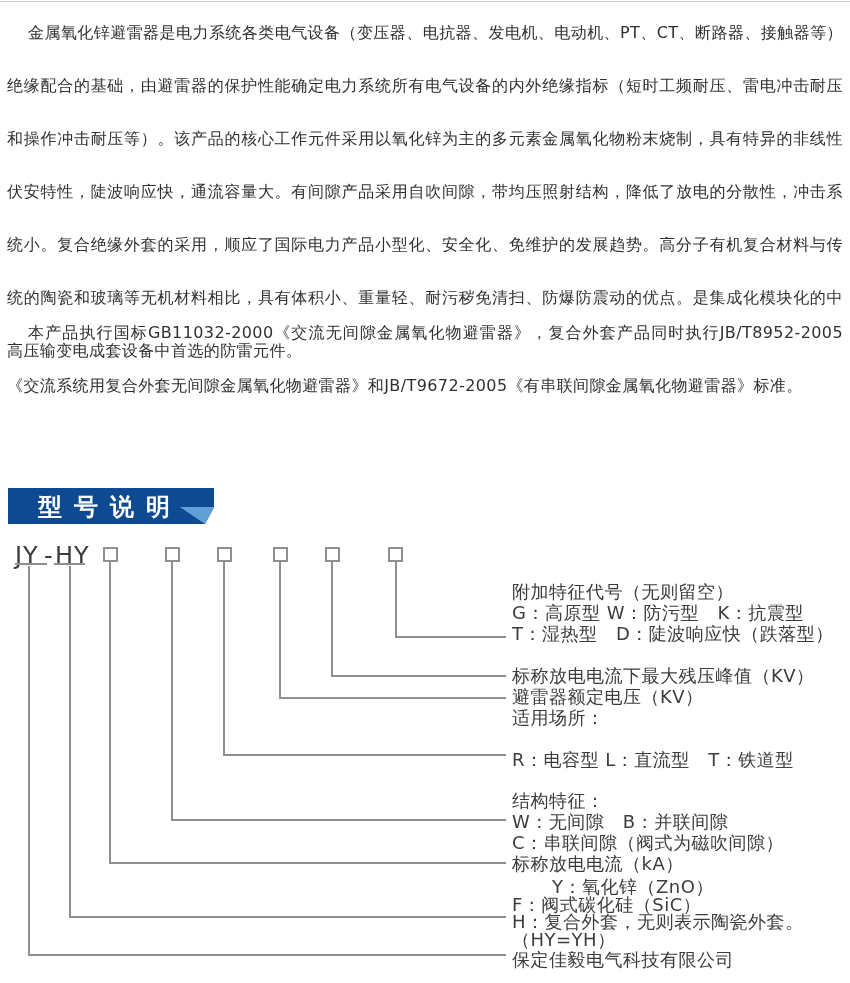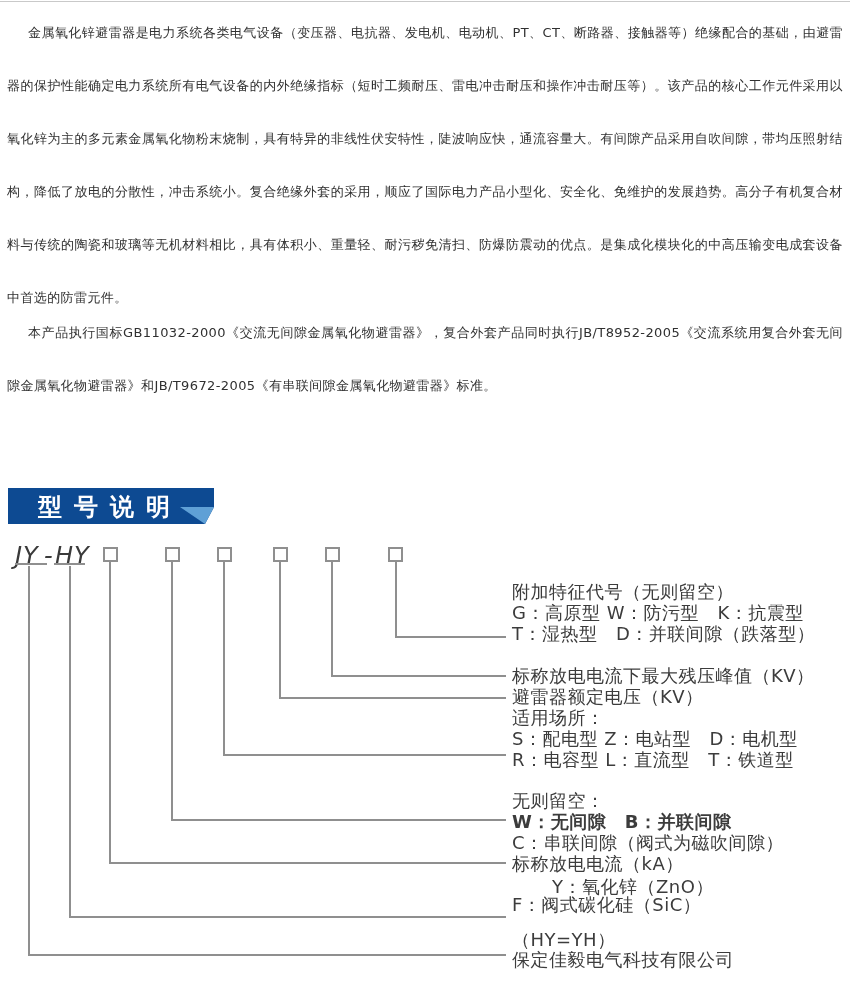--- a/index.html
+++ b/index.html
@@ -10,21 +10,21 @@
     font-family:"DejaVu Sans","Liberation Sans",sans-serif;
     color:#333;
     overflow:hidden;
   }
   .top-rule{
     position:absolute;left:0;top:1px;width:850px;height:1px;
     background:#c9c9c9;
   }
   .para{
     position:absolute;left:7px;width:836px;
-    font-size:13px;line-height:53px;
+    font-size:16px;line-height:53px;
     color:#303030;
     text-align:justify;text-justify:inter-character;
     text-indent:21px;
     letter-spacing:0.4px;
     margin:0;
   }
   .para1{top:6px;}
   .para2{top:306px;}
 
   
@@ -34,21 +34,21 @@
   .banner-fold{fill:#5fa0d6;}
   .banner-text{
     position:absolute;left:30px;top:4px;
     font-size:24px;font-weight:bold;color:#ffffff;
     letter-spacing:12px;white-space:nowrap;
   }
 
   
   .code-text{
     position:absolute;top:542px;
-    font-size:24px;color:#3a3a3a;letter-spacing:1px;white-space:nowrap;font-style:italic;
+    font-size:24px;color:#3a3a3a;letter-spacing:1px;white-space:nowrap;
   }
   .code-jy{left:15px;}
   .code-dash{left:44px;}
   .code-hy{left:55px;}
   .code-underline{
     position:absolute;top:563px;height:2px;background:#8f8f8f;
   }
   .u-jy{left:15px;width:32px;}
   .u-hy{left:54px;width:31px;}
   .code-box{
@@ -117,28 +117,28 @@
   <div class="hline" style="left:279px;top:697px;width:227px;"></div>
 
   <div class="vline" style="left:331px;top:562px;height:113px;"></div>
   <div class="hline" style="left:331px;top:675px;width:175px;"></div>
 
   <div class="vline" style="left:395px;top:562px;height:74px;"></div>
   <div class="hline" style="left:395px;top:636px;width:111px;"></div>
 
   <div class="desc" style="top:581px;">附加特征代号（无则留空）</div>
   <div class="desc" style="top:602px;">G：高原型 W：防污型　K：抗震型</div>
-  <div class="desc" style="top:623px;">T：湿热型　D：并联间隙（跌落型）</div>
+  <div class="desc" style="top:623px;">T：湿热型　D：陡波响应快（跌落型）</div>
   <div class="desc" style="top:665px;">标称放电电流下最大残压峰值（KV）</div>
   <div class="desc" style="top:686px;text-align:center;">避雷器额定电压（KV）</div>
   <div class="desc" style="top:707px;">适用场所：</div>
-  <div class="desc" style="top:728px;">S：配电型 Z：电站型　D：电机型</div>
   <div class="desc" style="top:749px;">R：电容型 L：直流型　T：铁道型</div>
-  <div class="desc" style="top:790px;">无则留空：</div>
-  <div class="desc" style="top:811px;font-weight:bold;">W：无间隙　B：并联间隙</div>
+  <div class="desc" style="top:790px;">结构特征：</div>
+  <div class="desc" style="top:811px;">W：无间隙　B：并联间隙</div>
   <div class="desc" style="top:832px;">C：串联间隙（阀式为磁吹间隙）</div>
   <div class="desc" style="top:853px;">标称放电电流（kA）</div>
   <div class="desc" style="top:876px;margin-left:40px;">Y：氧化锌（ZnO）</div>
   <div class="desc" style="top:894px;">F：阀式碳化硅（SiC）</div>
+  <div class="desc" style="top:911px;">H：复合外套，无则表示陶瓷外套。</div>
   <div class="desc" style="top:929px;">（HY=YH）</div>
   <div class="desc" style="top:949px;">保定佳毅电气科技有限公司</div>
 
 </div>
 
 </body></html>

